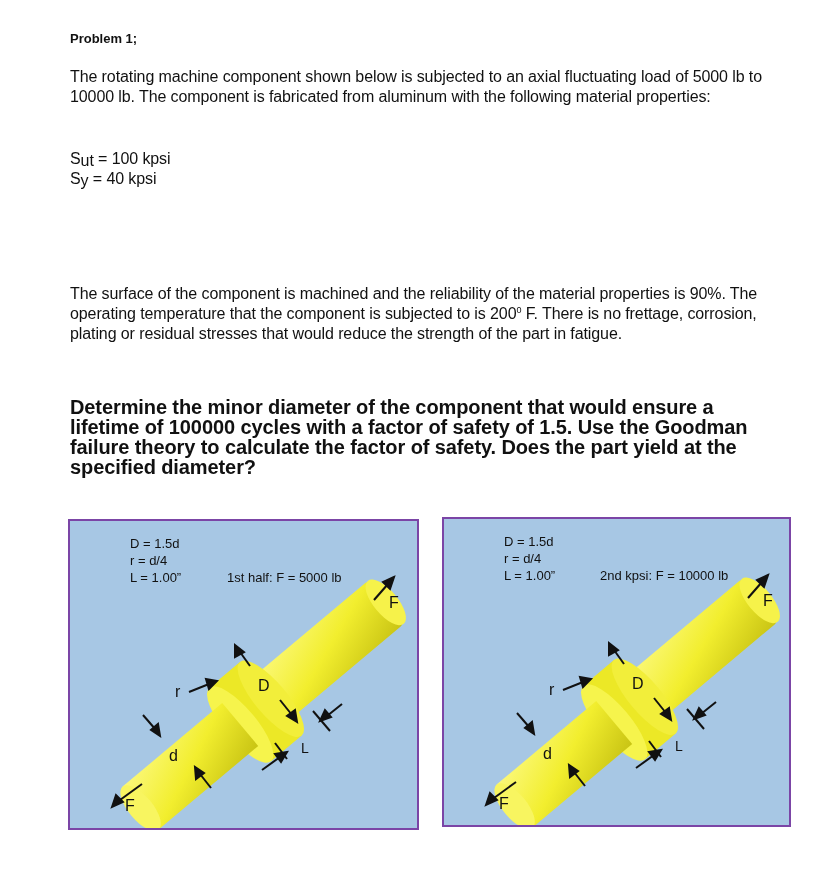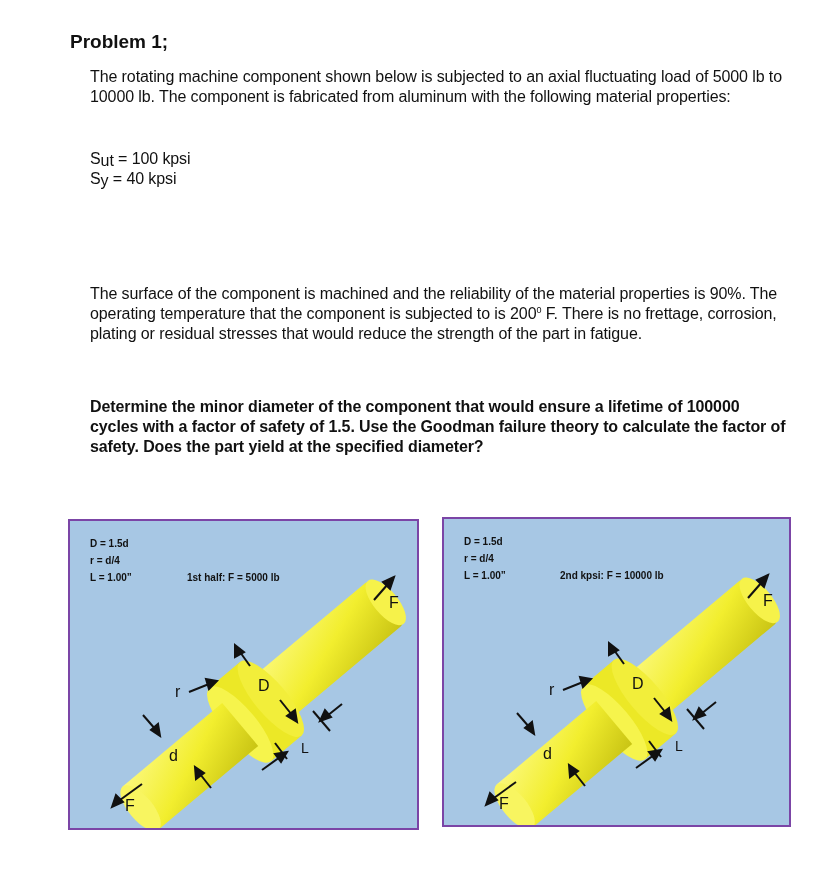--- a/index.html
+++ b/index.html
@@ -1,30 +1,30 @@
 <!DOCTYPE html>
 <html><head>
 <meta charset="utf-8">
 <style>
   html, body { margin:0; padding:0; background:#ffffff; }
   body { width:825px; height:869px; position:relative; overflow:hidden;
          font-family:"Liberation Sans", sans-serif; color:#111; }
   .abs { position:absolute; }
-  .title { left:70px; top:31px; font-size:19px; font-weight:bold; }
-  .para { left:70px; font-size:16px; line-height:20px; width:700px; letter-spacing:-0.1px;margin-left:20px; }
+  .title { left:70px; top:31px; font-size:13px; font-weight:bold; }
+  .para { left:70px; font-size:16px; line-height:20px; width:700px; letter-spacing:-0.1px; }
   .p1 { top:67px; }
   .props { top:149px; }
   .p3 { top:284px; }
-  .q { top:397px; font-weight:bold; font-size:16px; line-height:20px; }
+  .q { top:397px; font-weight:bold; font-size:20px; line-height:20px; }
   sub { font-size:16px; vertical-align:-2px; line-height:0; }
   sup { font-size:9px; vertical-align:6px; line-height:0; }
   .panel { background:#a7c7e4; border:2px solid #7b45a6; box-sizing:border-box; overflow:hidden; }
   .pl { left:68px; top:519px; width:351px; height:311px; }
   .pr { left:442px; top:517px; width:349px; height:310px; }
-  .plabel { font-weight:bold; font-size:10px; line-height:17px; color:#111; }
+  .plabel { font-weight:normal; font-size:13px; line-height:17px; color:#111;margin-left:40px; }
   .dims { left:20px; top:14px; }
   .load { top:48px; }
   .pl .load { left:117px; }
   .pr .load { left:116px; }
   svg.fig { position:absolute; left:0; top:0; }
 </style>
 </head>
 <body>
 
 <div class="abs title">Problem 1;</div>

